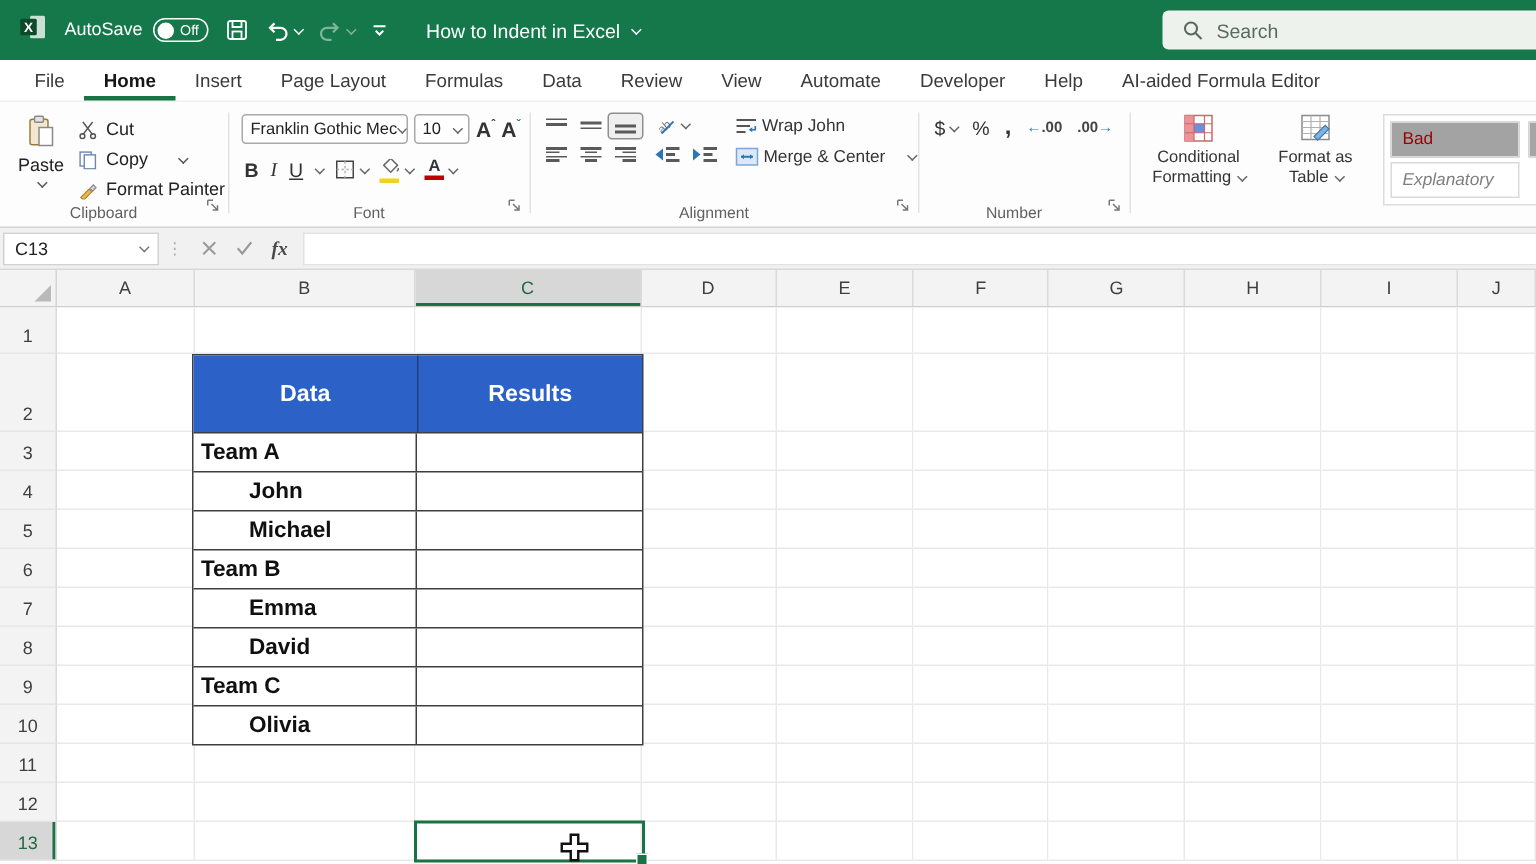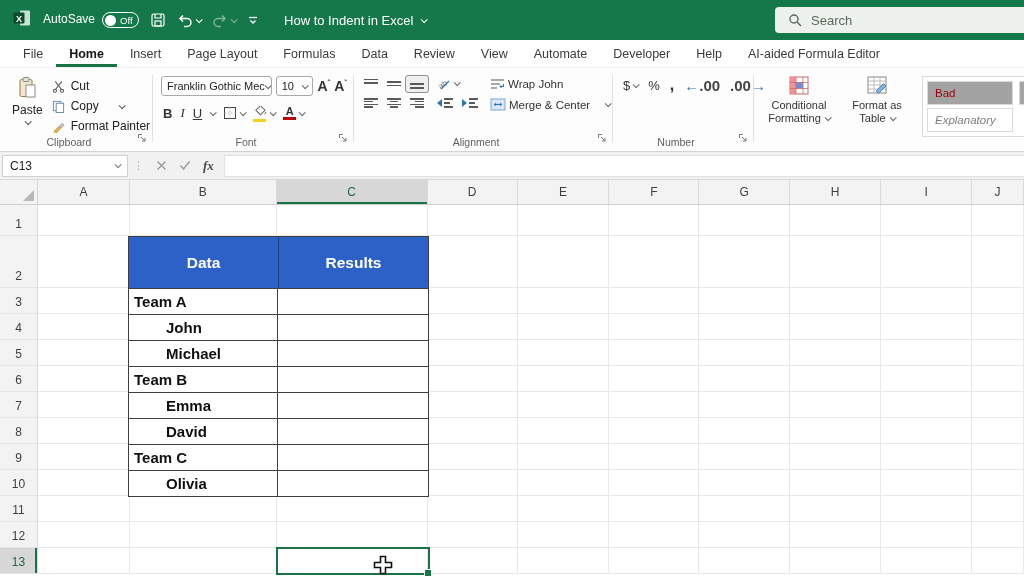--- a/index.html
+++ b/index.html
@@ -63,34 +63,34 @@
   .lines.hr { align-items:flex-end; } .lines.hr i:nth-child(even){width:62%;}
   .boxed { border:1px solid #8f8f8f; border-radius:3px; background:#efefef; padding:3px 4px; margin:-4px -5px; }
   .tri-l { width:0;height:0;border-top:4px solid transparent;border-bottom:4px solid transparent;border-right:5px solid #2e75b6; }
   .tri-r { width:0;height:0;border-top:4px solid transparent;border-bottom:4px solid transparent;border-left:5px solid #2e75b6; }
   .ind-ico { display:flex; align-items:center; gap:2px; }
   .al-right { display:flex; flex-direction:column; gap:8px; padding-top:1px; font-size:11.5px; color:#333; }
 
   .g-number { width:140px; }
   .n-row1 { padding:8px 10px 0 8px; }
   .n-row2 { display:flex; align-items:center; gap:10px; padding:8px 8px 0 10px; font-size:13px; color:#333; }
-  .decico { font-size:15px; font-weight:bold; color:#444; white-space:nowrap; }
+  .decico { font-size:10px; font-weight:bold; color:#444; white-space:nowrap; }
   .decico .arr { color:#2e75b6; }
 
   .g-styles { flex:1 1 auto; }
   .st-body { display:flex; gap:12px; padding:8px 0 0 12px; align-items:flex-start; }
   .big-btn { display:flex; flex-direction:column; align-items:center; gap:3px; font-size:11px; color:#333; line-height:1.2; text-align:center; width:66px; }
   .big-lbl { display:flex; flex-direction:column; align-items:center; }
   .big-lbl .l2 { display:flex; align-items:center; gap:4px; }
   .style-gallery { display:grid; grid-template-columns:repeat(2,86px); grid-auto-rows:24px; gap:3px 6px; padding:4px; border:1px solid #dcdcdc; background:#fff; }
   .style-item { display:flex; align-items:center; padding-left:7px; font-size:11.5px; border:1px solid #dadada; white-space:nowrap; overflow:hidden; }
 
   
   .formulabar { position:absolute; top:152px; left:0; right:0; height:28px; background:#f1f1f1; border-bottom:1px solid #d9d9d9; display:flex; align-items:center; }
-  .namebox { width:126px; height:22px; background:#fff; border:1px solid #d2d2d2; margin-left:2px; display:flex; align-items:center; justify-content:space-between; padding:0 7px; font-size:12px; color:#222; }
+  .namebox { width:104px; height:22px; background:#fff; border:1px solid #d2d2d2; margin-left:2px; display:flex; align-items:center; justify-content:space-between; padding:0 7px; font-size:12px; color:#222; }
   .namebox .chev { color:#777; }
   .fbsep { color:#adadad; font-size:11px; padding:0 5px; letter-spacing:1px; }
   .fbico { padding:0 6px; display:flex; align-items:center; }
   .fx { font-family:"Liberation Serif",serif; font-style:italic; font-weight:bold; font-size:13px; color:#4a4a4a; }
   .fb-input { flex:1; height:22px; background:#fff; border:1px solid #e2e2e2; border-right:none; margin-left:4px; font-size:12px; padding:0 6px; font-family:inherit; }
 
   
   .sheet { position:absolute; top:180px; left:0; width:1024px; height:396px; background:#fff; }
   .colheads { display:flex; height:25px; background:#f3f3f3; border-bottom:1px solid #cfcfcf; }
   .corner { width:38px; height:100%; border-right:1px solid #d5d5d5; position:relative; }

